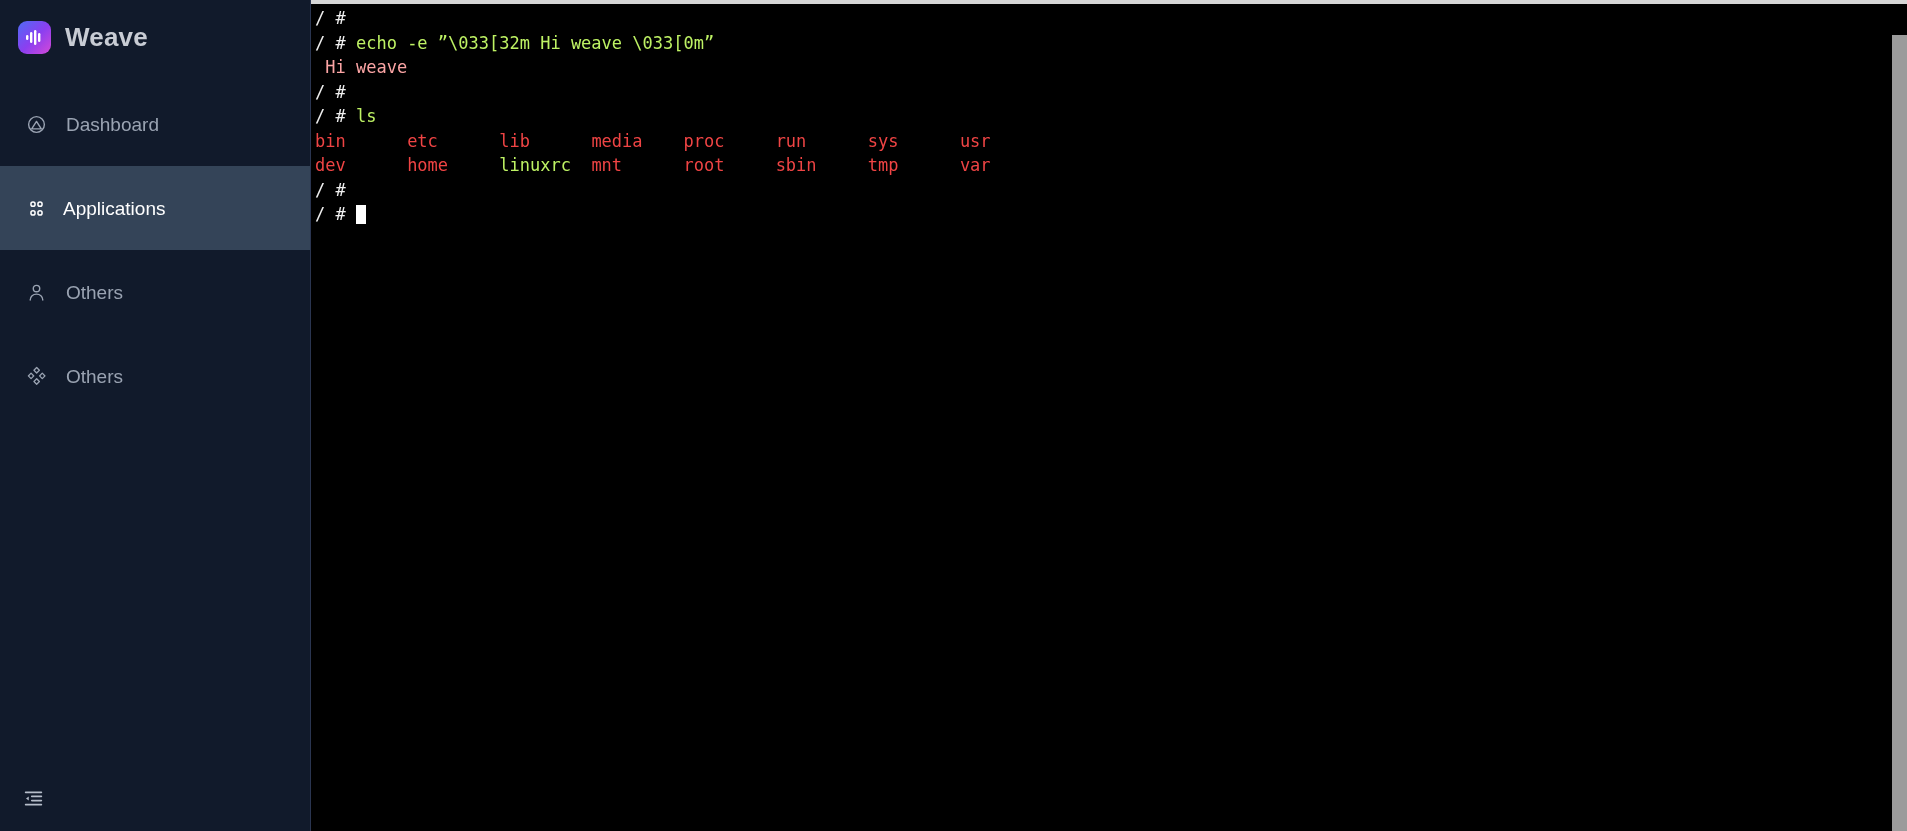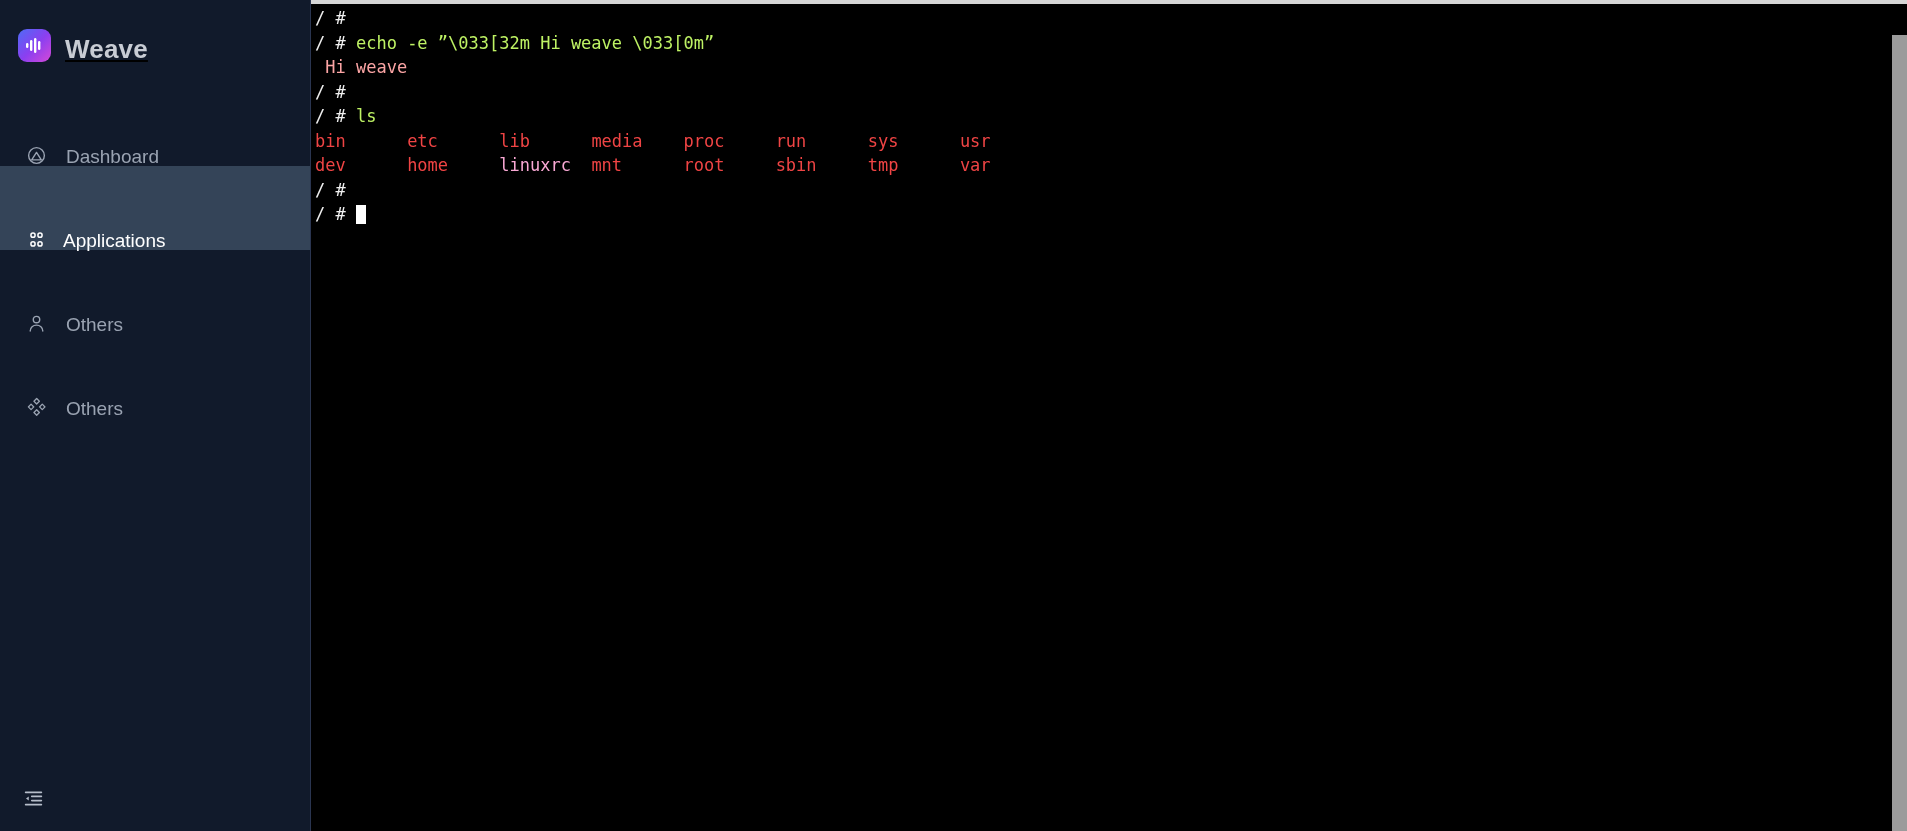--- a/index.html
+++ b/index.html
@@ -27,46 +27,45 @@
     height: 831px;
     flex: 0 0 311px;
     background: #111a2b;
     border-right: 1px solid #2a3550;
     display: flex;
     flex-direction: column;
   }
 
   .brand {
     display: flex;
-    align-items: flex-end;
+    align-items: center;
     gap: 14px;
     padding: 12px 0 0 18px;
     height: 62px;
-    text-decoration: underline;
   }
   .brand-logo {
     width: 33px; height: 33px;
     border-radius: 9px;
     background: linear-gradient(135deg, #4f6bf6 0%, #8b3ff0 52%, #d549d8 100%);
     display: flex; align-items: center; justify-content: center;
     flex: 0 0 33px;
   }
   .brand-name {
     color: #c8ccd4;
     font-size: 26px;
     font-weight: bold;
     letter-spacing: 0.2px;
     line-height: 1;
   }
 
   .nav { margin-top: 20px; display: flex; flex-direction: column; }
 
   .nav-item {
     display: flex;
-    align-items: flex-end;
+    align-items: center;
     gap: 19px;
     height: 84px;
     padding-left: 25px;
     color: #9aa3b2;
     font-size: 19px;
     cursor: pointer;
     user-select: none;
   }
   .nav-item .nav-icon {
     width: 22px; height: 22px;
@@ -121,21 +120,21 @@
     color: #e6e6e6;
     white-space: pre;
     overflow: hidden;
   }
   .term-line { height: 24.5px; padding-left: 4px; }
 
   .c-white   { color: #bef264; }
   .c-prompt  { color: #f0f0f0; }
   .c-green   { color: #fca5a5; }
   .c-blue    { color: #ef4444; }
-  .c-cyan    { color: #f9a8d4; }
+  .c-cyan    { color: #bef264; }
 
   .cursor {
     display: inline-block;
     width: 10px;
     height: 19px;
     background: #ffffff;
     vertical-align: -4px;
   }
 
   

